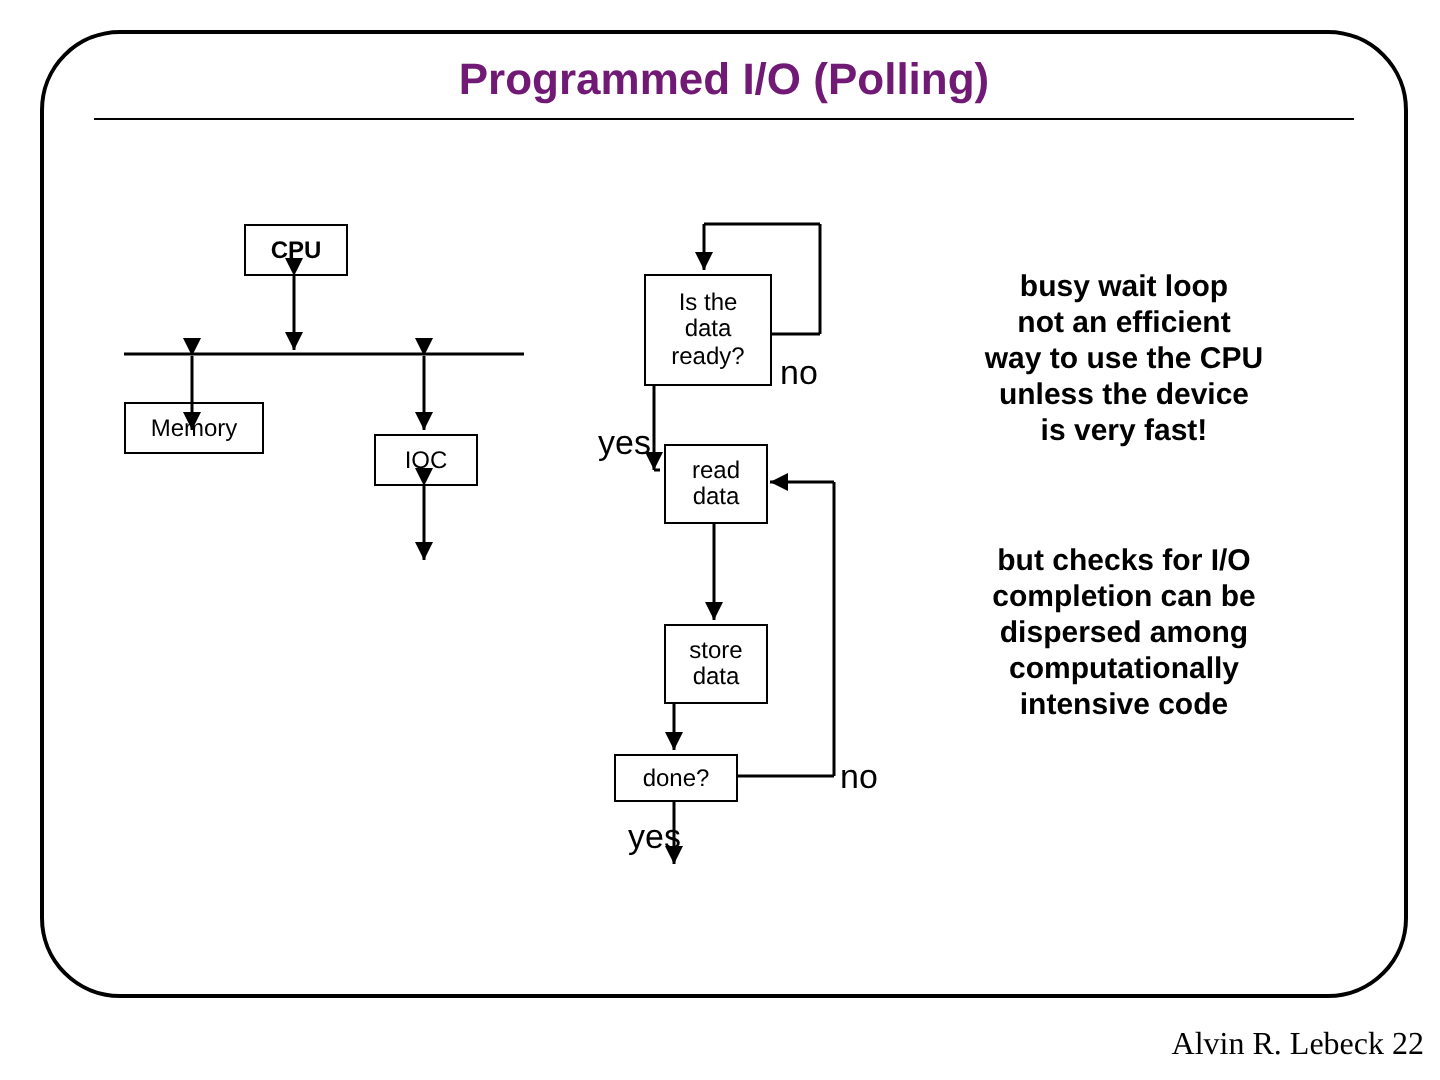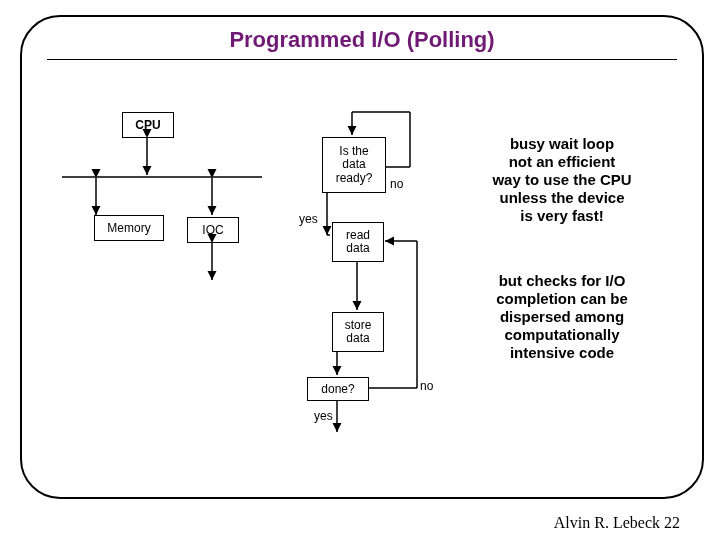--- a/index.html
+++ b/index.html
@@ -1,33 +1,33 @@
 <!DOCTYPE html>
 <html><head>
 <meta charset="utf-8">
 <style>
   html,body{margin:0;padding:0;width:720px;height:540px;font-family:Arial,Helvetica,sans-serif;background:#fff;}
   .frame{position:absolute;left:20px;top:15px;width:680px;height:480px;border:2px solid #000;border-radius:40px;}
   .title{position:absolute;left:0;top:10px;width:680px;text-align:center;font-weight:bold;font-size:22px;color:#701a75;}
   .titlerule{position:absolute;left:25px;top:42px;width:630px;height:0;border-top:1.5px solid #000;}
   .box{position:absolute;border:1.5px solid #000;background:#fff;text-align:center;font-size:12px;display:flex;align-items:center;justify-content:center;}
-  .label{position:absolute;font-size:12px;}
+  .label{position:absolute;font-size:17px;}
   .annot{position:absolute;font-size:15px;font-weight:bold;text-align:center;line-height:1.2;}
   svg.lines{position:absolute;left:0;top:0;width:680px;height:480px;pointer-events:none;}
-  .footer{position:absolute;right:40px;bottom:8px;font-family:'Times New Roman',serif;font-size:16px;}
+  .footer{position:absolute;right:8px;bottom:8px;font-family:'Times New Roman',serif;font-size:16px;}
 </style>
 </head>
 <body>
 
 <div class="frame">
   <div class="title">Programmed I/O (Polling)</div>
   <div class="titlerule"></div>
 
   <div class="box" style="left:100px;top:95px;width:50px;height:24px;font-weight:bold;">CPU</div>
-  <div class="box" style="left:40px;top:198px;width:68px;height:24px;margin-left:32px;">Memory</div>
+  <div class="box" style="left:40px;top:184px;width:68px;height:24px;">Memory</div>
   <div class="box" style="left:165px;top:200px;width:50px;height:24px;">IOC</div>
 
   <div class="box" style="left:300px;top:120px;width:62px;height:54px;white-space:pre;line-height:1.1;">Is the
 data
 ready?</div>
   <div class="box" style="left:310px;top:205px;width:50px;height:38px;white-space:pre;line-height:1.1;">read
 data</div>
   <div class="box" style="left:310px;top:295px;width:50px;height:38px;white-space:pre;line-height:1.1;">store
 data</div>
   <div class="box" style="left:285px;top:360px;width:60px;height:22px;text-align:right;">done?</div>

